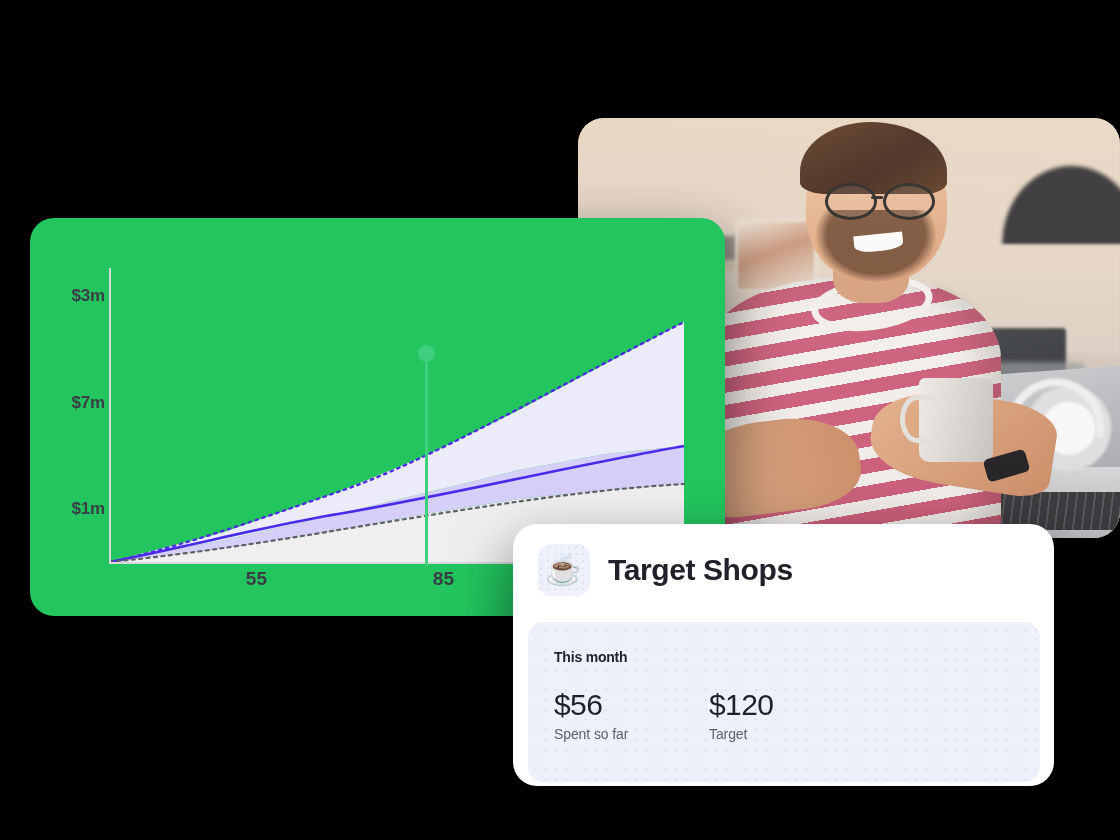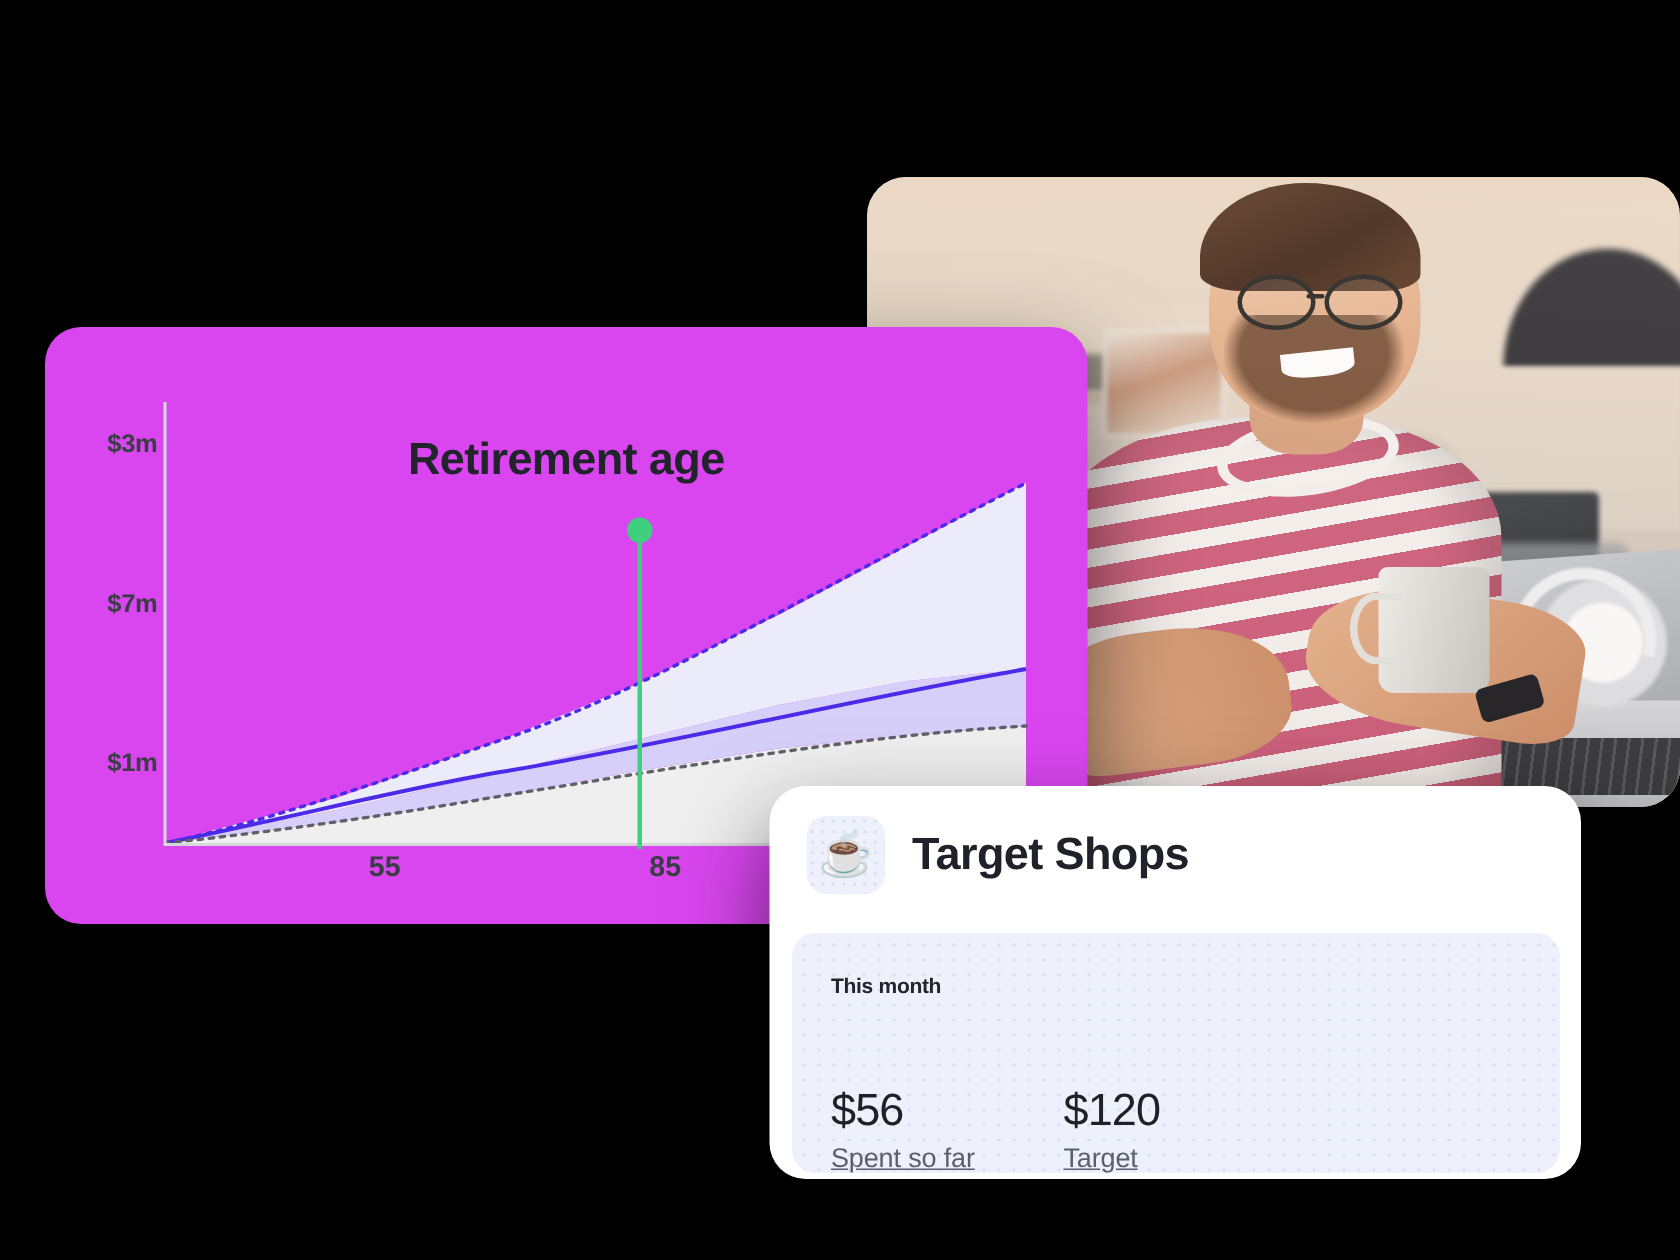--- a/index.html
+++ b/index.html
@@ -195,21 +195,21 @@
     pointer-events: none;
   }
 
   
   .chart-card {
     position: absolute;
     left: 30px;
     top: 218px;
     width: 695px;
     height: 398px;
-    background: #d946ef;
+    background: #22c55e;
     border-radius: 24px;
     box-shadow: 0 26px 64px rgba(0,0,0,0.55);
     overflow: hidden;
   }
   .chart-title {
     position: absolute;
     left: 0; right: 0;
     top: 72px;
     text-align: center;
     font-size: 30px;
@@ -323,37 +323,36 @@
     font-size: 14px;
     font-weight: 700;
     color: #22242b;
     letter-spacing: -0.2px;
   }
   .stats-row {
     position: absolute;
     left: 26px; top: 66px;
     display: flex;
   }
-  .stat-col { width: 0; margin-top: 36px; }
+  .stat-col { width: 0; }
   .stat-col.c0 { width: 155px; }
   .stat-col.c1 { width: 133px; }
   .stat-col.c2 { width: 120px; }
   .stat-value {
     font-size: 30px;
     font-weight: 400;
     color: #1f2128;
     letter-spacing: -0.6px;
     line-height: 1.12;
   }
   .stat-name {
-    font-size: 18px;
+    font-size: 14px;
     color: #5b606c;
     letter-spacing: -0.1px;
     margin-top: 4px;
-    text-decoration: underline;
   }
 </style>
 </head>
 <body>
 
 <div id="stage">
 
   <div class="photo-card">
     <div class="photo-scene">
       <div class="ph-wall"></div>
@@ -419,21 +418,20 @@
       <div class="y-label" style="top:175px">$7m</div>
       <div class="y-label" style="top:281px">$1m</div>
 
       <div class="x-label" style="left:177px">55</div>
       <div class="x-label" style="left:364px">85</div>
 
       <div class="marker-line"></div>
       <div class="marker-dot"></div>
     </div>
 
-    <div class="chart-title">Retirement age</div>
   </div>
 
   <div class="coffee-card">
 
     <div class="coffee-head">
       <div class="coffee-badge">☕</div>
       <div class="coffee-title">Target Shops</div>
     </div>
 
     <div class="stats-panel">

